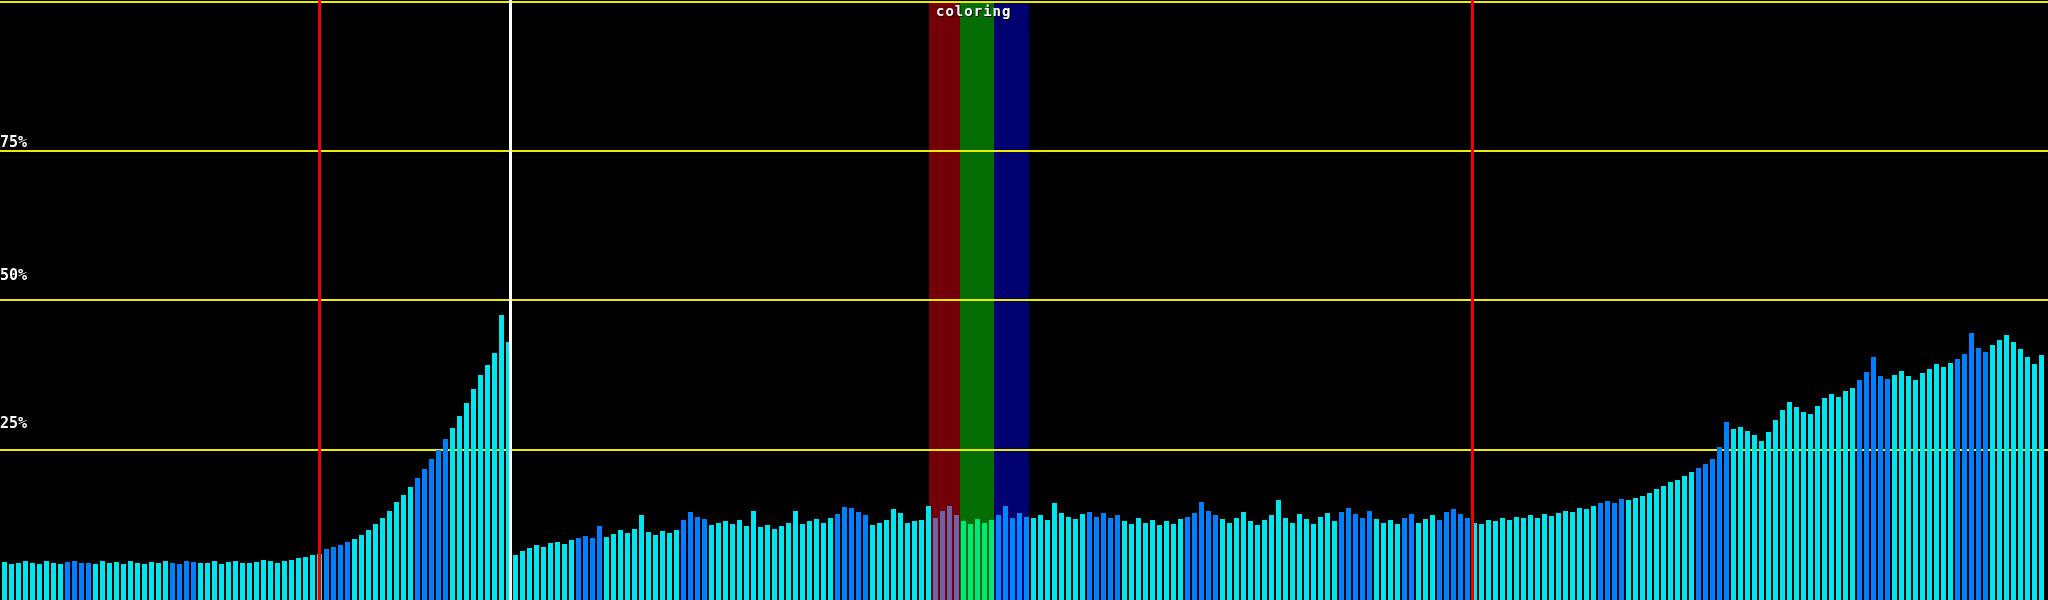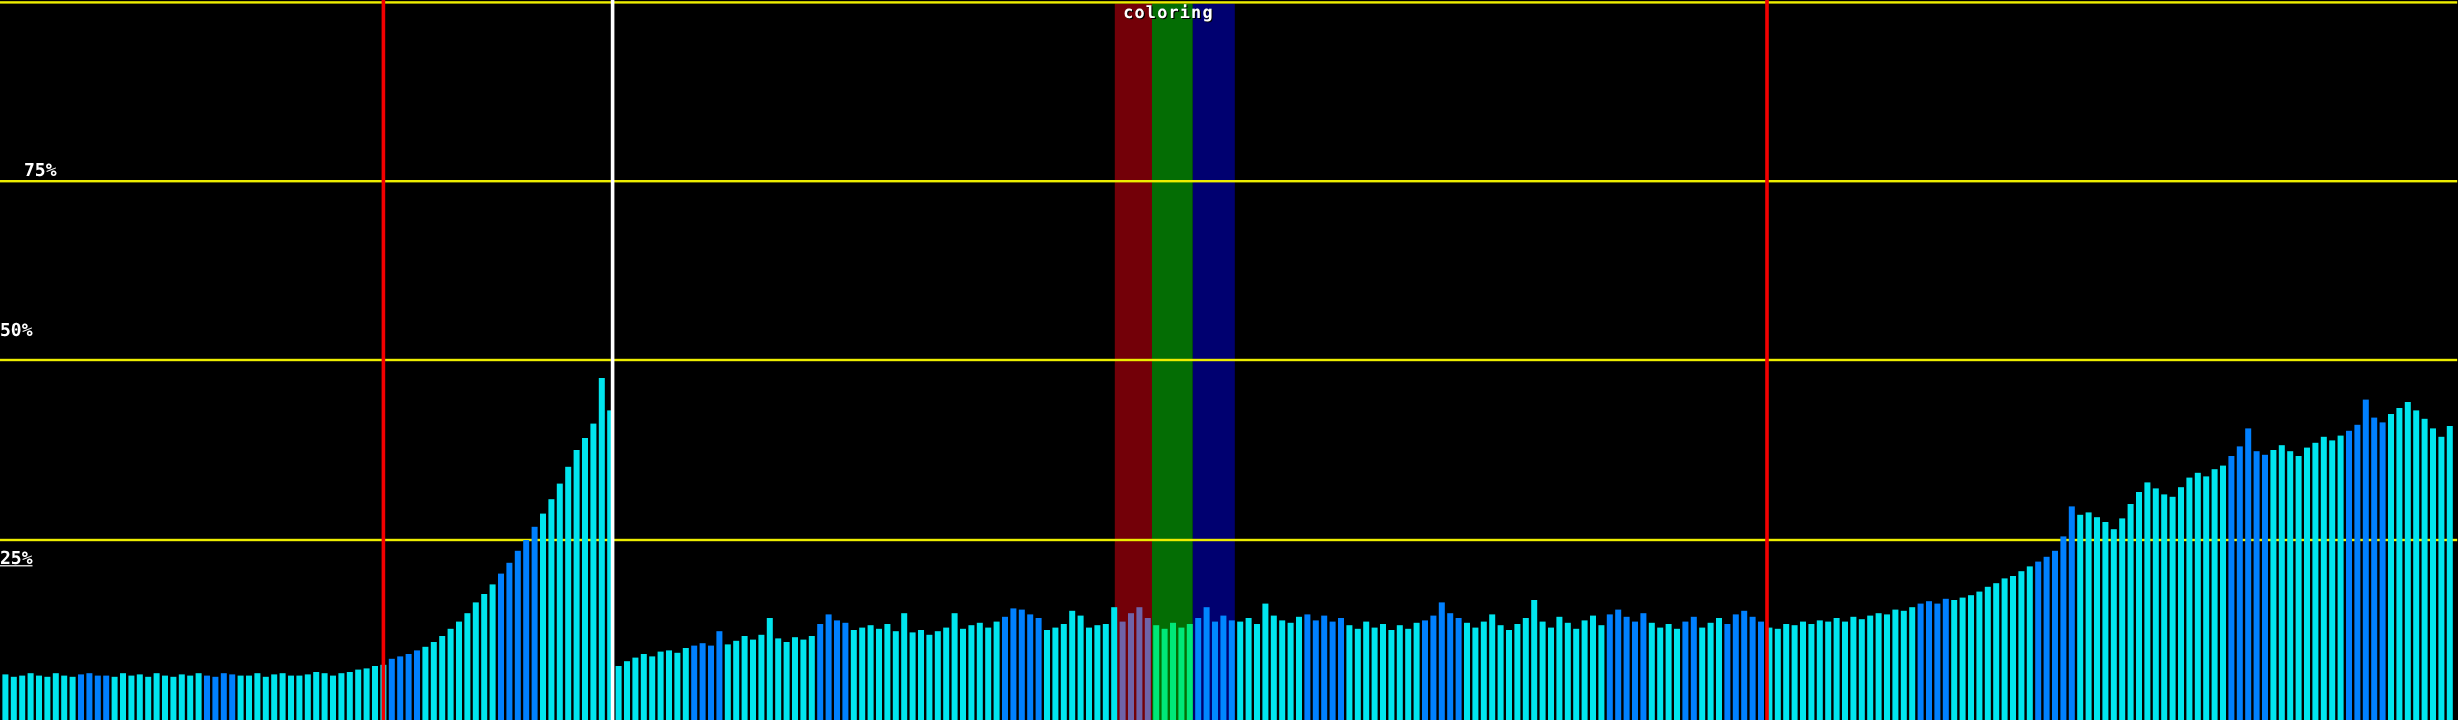--- a/index.html
+++ b/index.html
@@ -1,22 +1,22 @@
 <!DOCTYPE html>
 <html><head>
 <meta charset="utf-8">
 <style>
   html,body{margin:0;padding:0;background:#000;}
   #screen{position:relative;width:2048px;height:600px;background:#000;overflow:hidden;
           font-family:"DejaVu Sans Mono","Liberation Mono",monospace;}
   .abs{position:absolute;}
   .ylabel{position:absolute;left:0;color:#fff;font-weight:bold;font-size:15px;line-height:15px;white-space:pre;}
-  .y75{top:135px;padding-left:20px;}
+  .y75{top:135px;}
   .y50{top:268px;}
-  .y25{top:458px;text-decoration:underline;}
+  .y25{top:416px;}
   #chart-title{position:absolute;top:4px;left:936px;color:#fff;font-weight:bold;font-size:14px;line-height:14px;
                letter-spacing:1px;text-shadow:1px 1px 0 #000;white-space:pre;}
   .band{position:absolute;top:3px;height:597px;}
   .gridline{position:absolute;left:0;width:2048px;height:2px;}
   .bar{position:absolute;width:5px;}
   .marker{position:absolute;top:0;height:600px;}
 </style>
 </head>
 <body>
 

